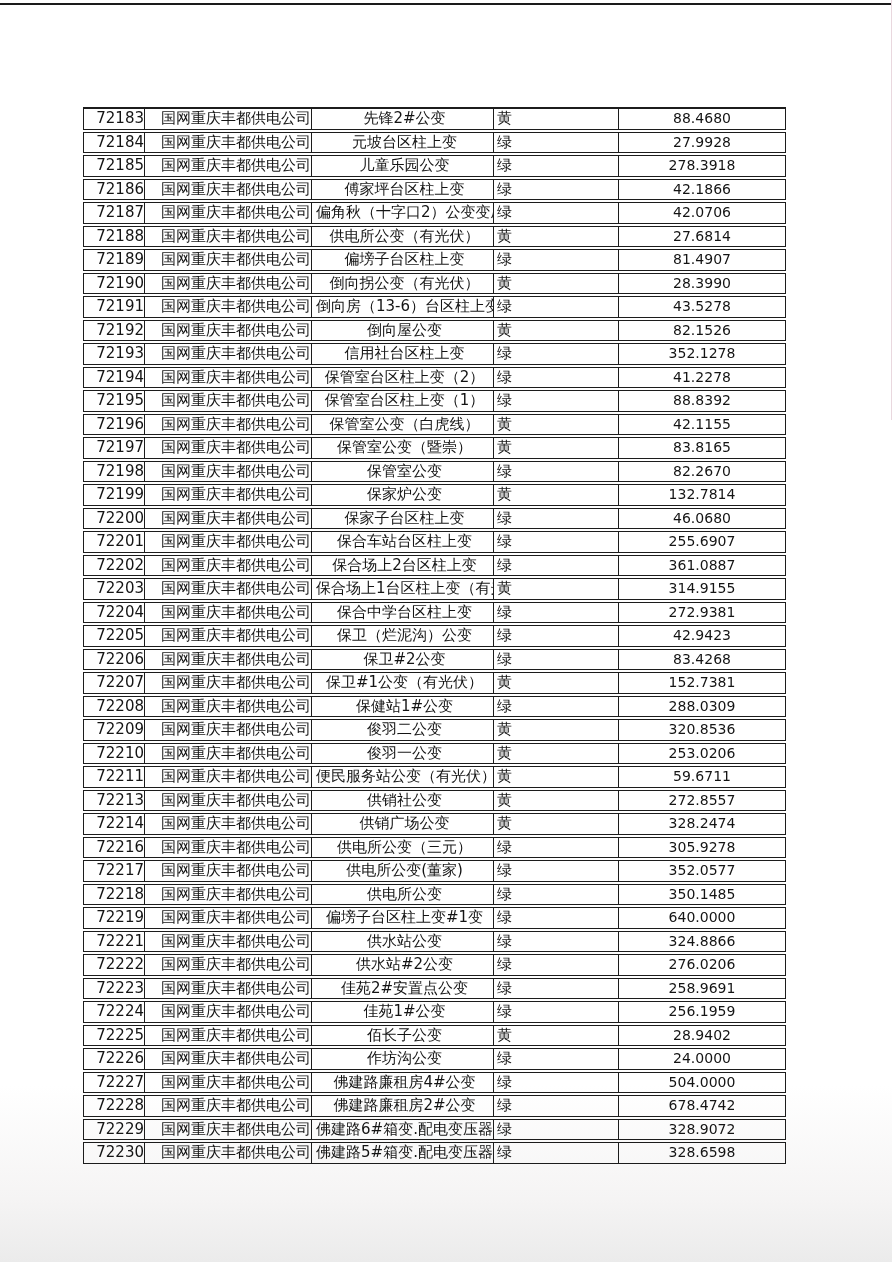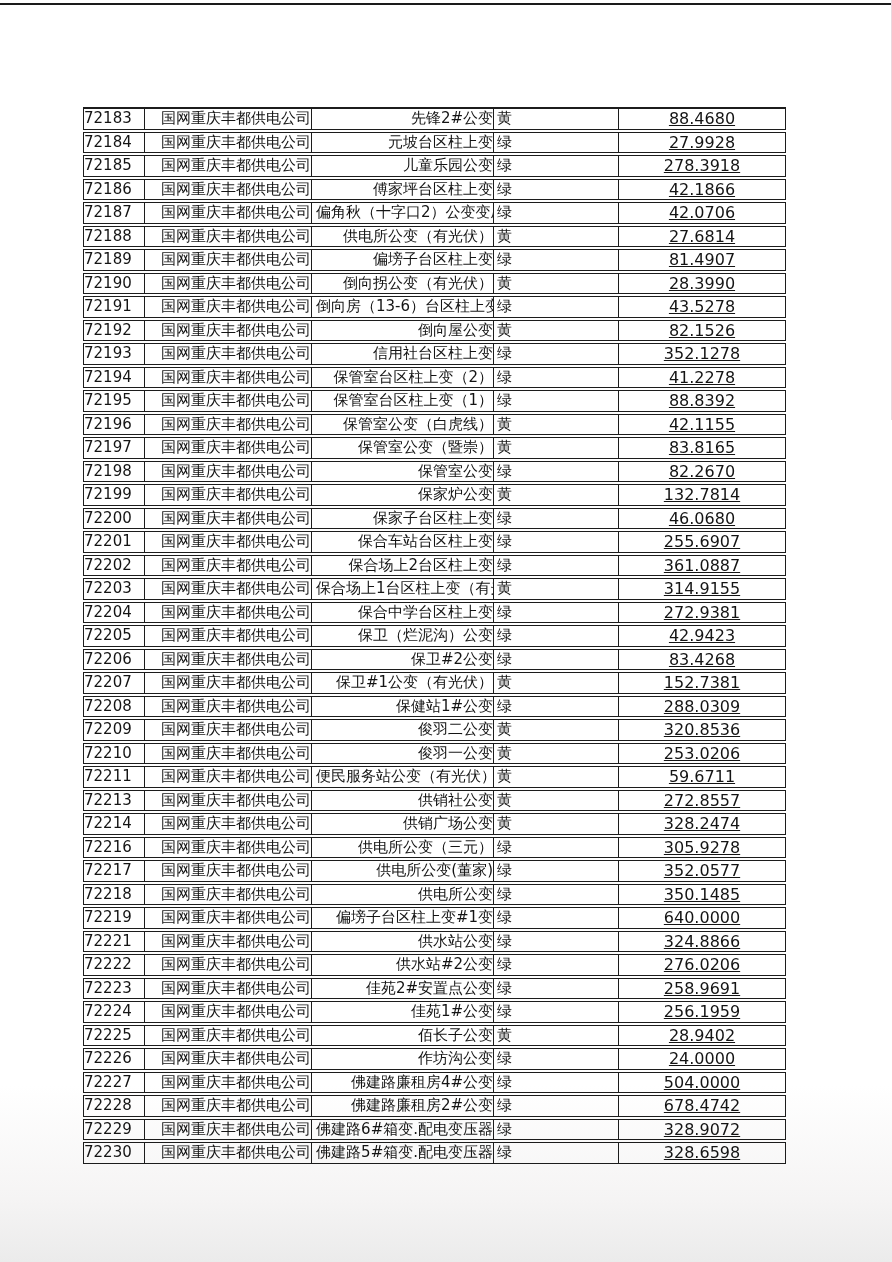--- a/index.html
+++ b/index.html
@@ -55,25 +55,25 @@
     white-space: nowrap;
     overflow: hidden;
     box-sizing: border-box;
   }
   td:first-child {
     border-left: 1px solid #1c1c1c;
   }
   tr:first-child td {
     border-top-width: 2px;
   }
-  td.col-id    { text-align: left; }
+  td.col-id    { text-align: right; }
   td.col-company { text-align: right; padding-left: 4px; }
-  td.col-name  { text-align: right; padding-left: 4px; }
+  td.col-name  { text-align: center; padding-left: 4px; }
   td.col-status{ text-align: left; padding-left: 3px; }
-  td.col-value { text-align: center; font-size: 16px; text-decoration: underline; }
+  td.col-value { text-align: center; font-size: 14px; }
 </style>
 </head>
 <body>
 
 <div class="page">
   <div class="top-rule"></div>
   <div class="right-edge"></div>
 
   <table class="data-table">
     <colgroup>

